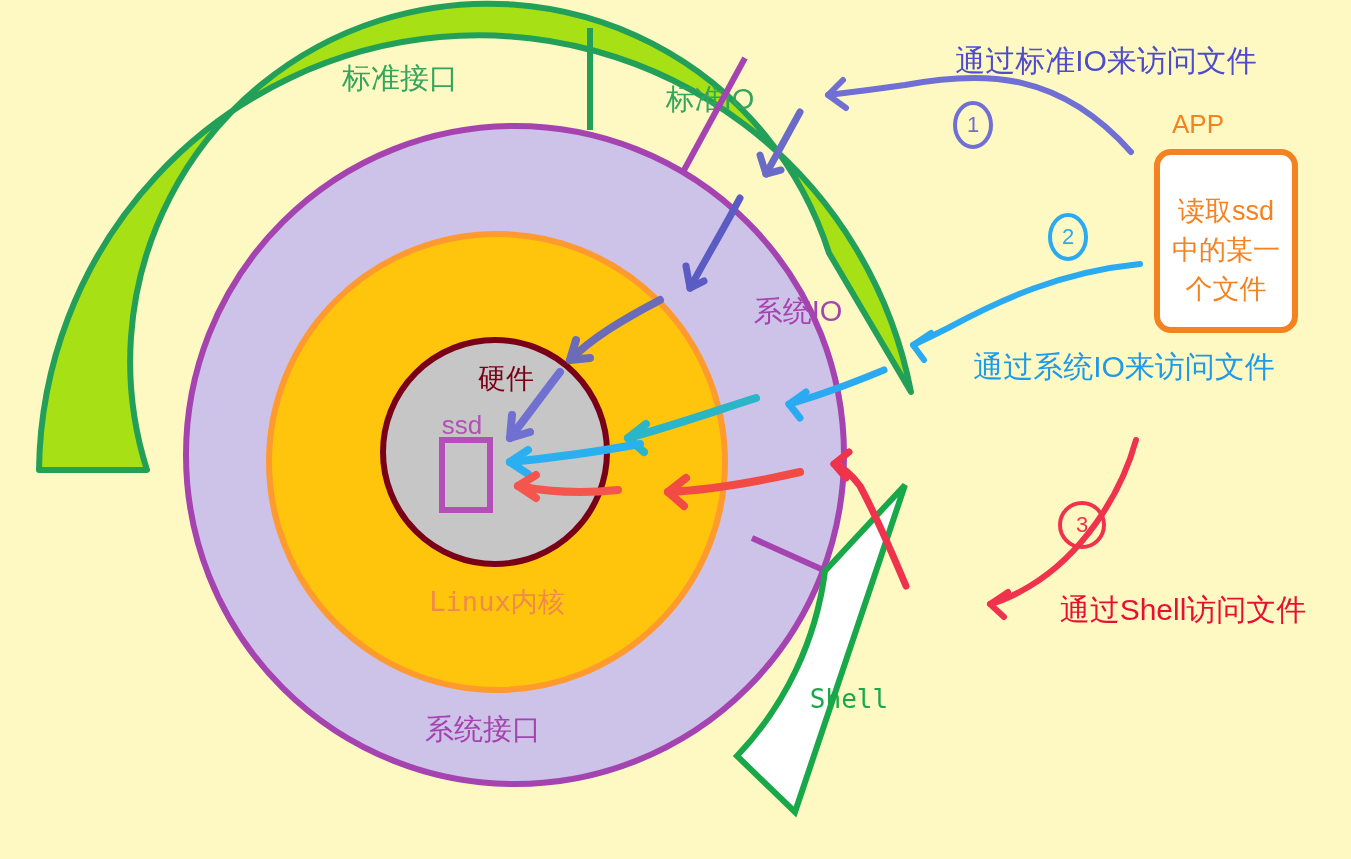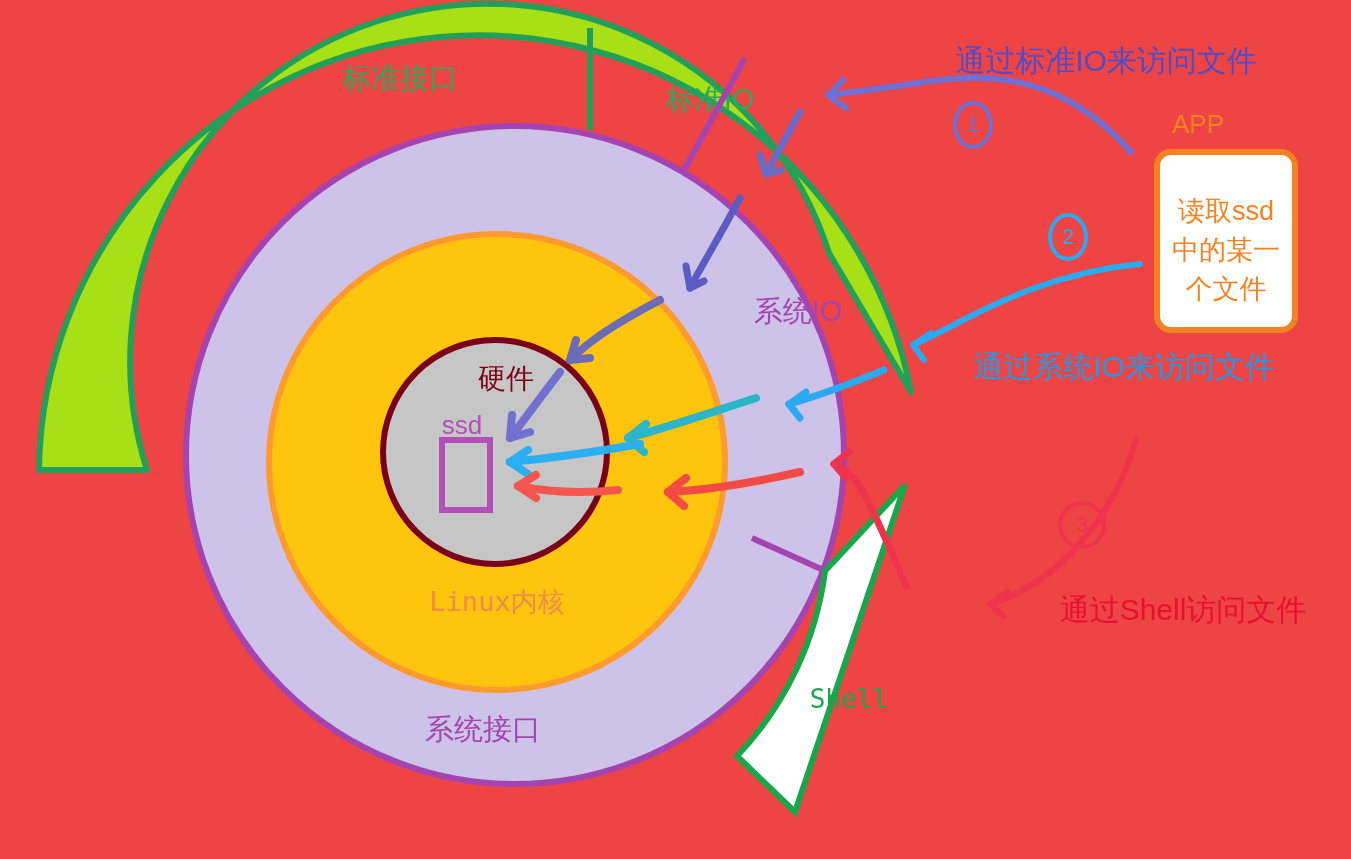--- a/index.html
+++ b/index.html
@@ -1,17 +1,17 @@
 <!DOCTYPE html>
 <html><head>
 <meta charset="utf-8">
 <style>
   html,body{margin:0;padding:0;background:#ffffff;}
   body{width:1351px;height:859px;overflow:hidden;font-family:"Liberation Sans",sans-serif;}
-  #stage{position:relative;width:1351px;height:859px;background:#ef4444;}
+  #stage{position:relative;width:1351px;height:859px;background:#fef9c3;}
   svg#diagram{position:absolute;left:0;top:0;width:1351px;height:859px;}
   .lbl{font-family:"Liberation Sans",sans-serif;dominant-baseline:middle;}
   .mono{font-family:"DejaVu Sans Mono",monospace;}
 </style>
 </head>
 <body>
 
 <div id="stage">
   <svg id="diagram" viewBox="0 0 1351 859">
     <defs>

